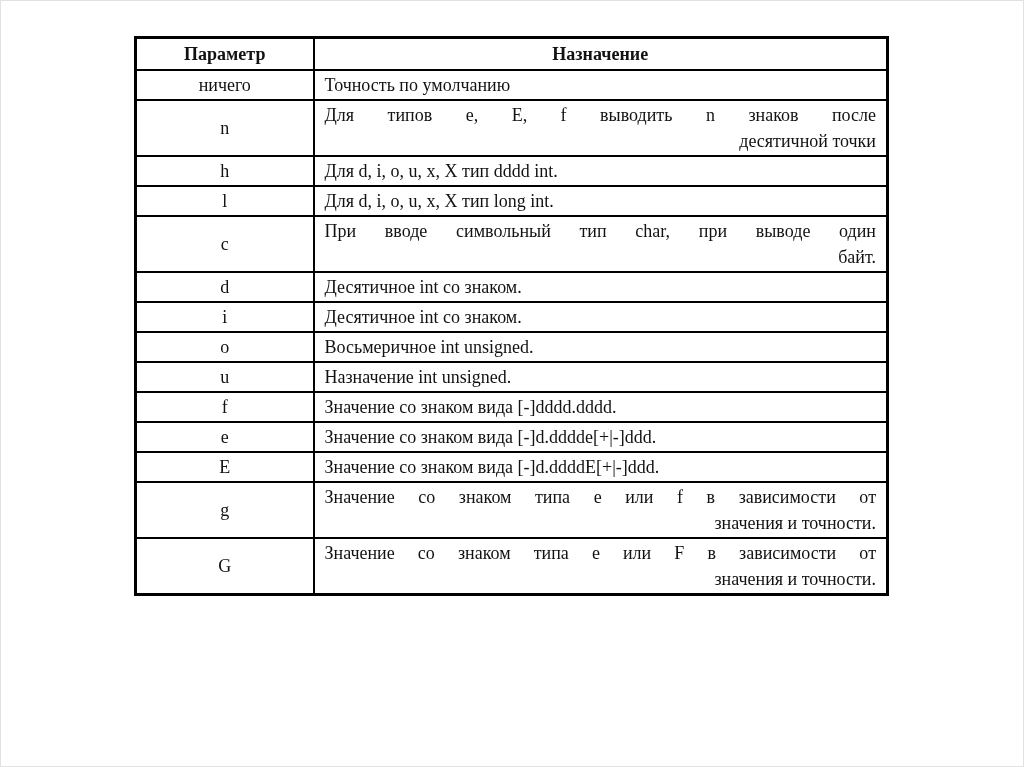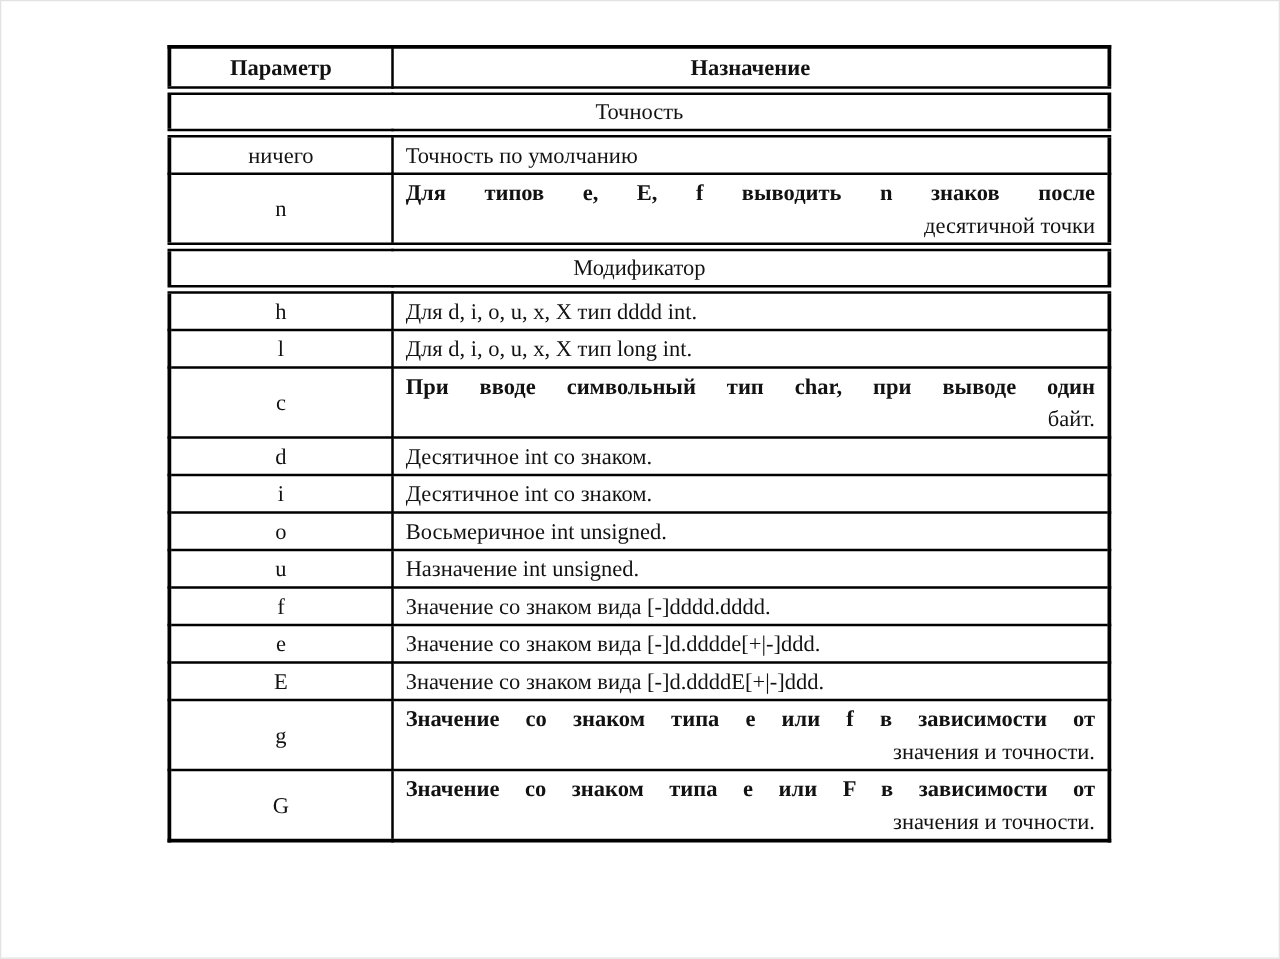--- a/index.html
+++ b/index.html
@@ -46,60 +46,53 @@
     border-top: 7px double #000000;
     border-bottom: 7px double #000000;
     line-height: 25px;
     padding: 1px 8px;
   }
   tr.single td { height: 26px; }
   tr.double td { height: 52px; }
   .jline {            
     text-align: justify;
     text-align-last: justify;
-    font-weight: bold;
   }
   .lline { text-align: right; }  
 </style>
 </head>
 <body>
 
 <div class="page">
   <table class="spec">
     <colgroup>
         <col class="c-param">
         <col class="c-desc">
       </colgroup>
 
     <tbody>
         <tr>
       <th class="h-cell">Параметр</th>
       <th class="h-cell">Назначение</th>
     </tr>
 
-    <tr class="section-row">
-      <td colspan="2">Точность</td>
-    </tr>
 
     <tr class="single">
       <td class="param-cell">ничего</td>
       <td class="desc-cell">Точность по умолчанию</td>
     </tr>
 
     <tr class="double">
       <td class="param-cell">n</td>
       <td class="desc-cell">
         <div class="jline">Для типов e, E, f выводить n знаков после</div>
         <div class="lline">десятичной точки</div>
       </td>
     </tr>
 
-    <tr class="section-row">
-      <td colspan="2">Модификатор</td>
-    </tr>
 
     <tr class="single">
       <td class="param-cell">h</td>
       <td class="desc-cell">Для d, i, o, u, x, X тип dddd int.</td>
     </tr>
 
     <tr class="single">
       <td class="param-cell">l</td>
       <td class="desc-cell">Для d, i, o, u, x, X тип long int.</td>
     </tr>

